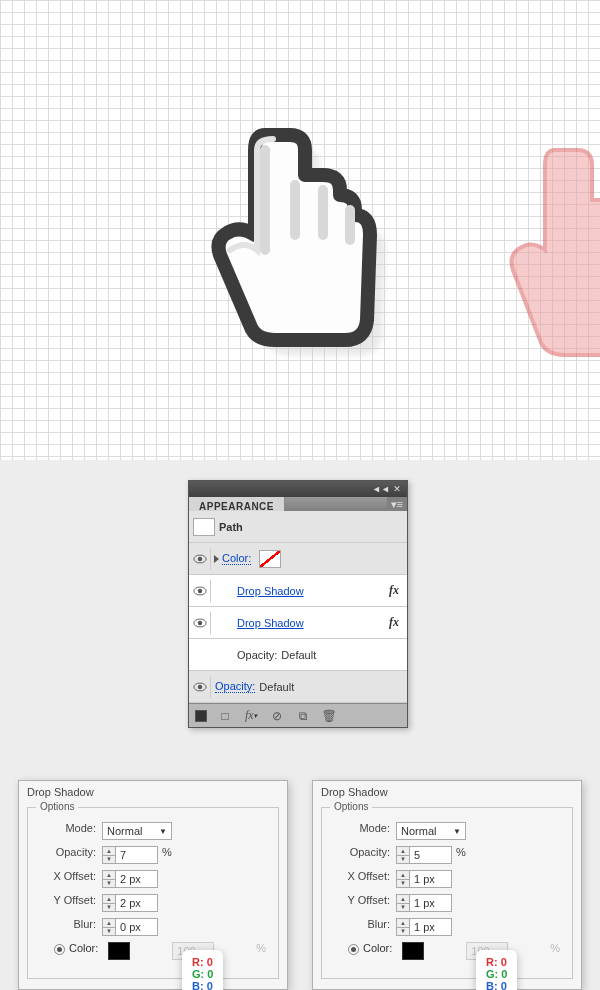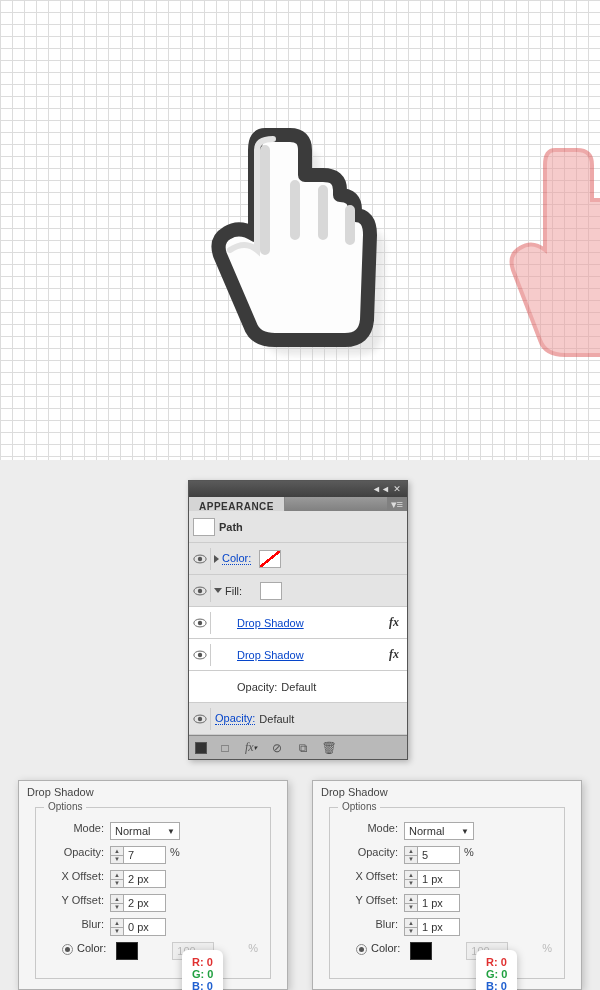--- a/index.html
+++ b/index.html
@@ -39,21 +39,21 @@
 .fx{margin-left:auto;margin-right:8px;font-style:italic;font-family:Georgia,serif;font-size:12px;font-weight:bold}
 .apanel-foot{height:24px;background:#b9b9b9;display:flex;align-items:center;gap:10px;padding:0 6px;border-top:1px solid #888}
 .foot-ic{width:16px;height:16px;display:flex;align-items:center;justify-content:center;color:#555;font-size:12px}
 .foot-sq{width:12px;height:12px;border:1px solid #555;background:#333}
 
 
 .dlg{position:absolute;width:270px;background:#f5f5f5;border:1px solid #b0b0b0;box-shadow:2px 2px 8px rgba(0,0,0,.2)}
 .dlg1{left:18px;top:320px}
 .dlg2{left:312px;top:320px}
 .dlg-title{padding:5px 8px;font-size:11px;color:#444}
-.fieldset{margin:4px 16px 10px;border:1px solid #c8c8c8;padding:10px 8px 12px;position:relative}
+.fieldset{margin:4px 8px 10px;border:1px solid #c8c8c8;padding:10px 8px 12px;position:relative}
 .fieldset-lbl{position:absolute;top:-7px;left:8px;background:#f5f5f5;padding:0 4px;font-size:10px;color:#555}
 .frow{display:flex;align-items:flex-start;margin:4px 0;height:20px}
 .frow .flabel{width:60px;text-align:right;margin-right:6px;font-size:11px;color:#444}
 .sel{width:70px;height:18px;border:1px solid #aaa;background:#fff;padding:0 4px;font-size:11px;display:flex;align-items:center;justify-content:space-between}
 .sel .arr{font-size:8px;color:#333}
 .num{display:flex;align-items:center}
 .stepper{width:14px;height:18px;border:1px solid #aaa;background:#eee;display:flex;flex-direction:column}
 .stepper span{flex:1;display:flex;align-items:center;justify-content:center;font-size:6px;color:#555}
 .stepper span:first-child{border-bottom:1px solid #aaa}
 .ninput{width:42px;height:18px;border:1px solid #aaa;border-left:none;background:#fff;padding:0 4px;font-size:11px;display:flex;align-items:center}
@@ -107,31 +107,20 @@
         <div class="eye">
             <svg viewBox="0 0 16 10">
               <ellipse cx="8" cy="5" rx="7" ry="4.5" fill="none" stroke="#555"></ellipse>
               <circle cx="8" cy="5" r="2.5" fill="#555"></circle>
             </svg>
           </div>
         <span class="tri"></span>
         <span class="lbl link dotted">Color:</span>
         <div class="thumb none" style="margin-left:8px"></div>
       </div>
-      <div class="row">
-        <div class="eye">
-            <svg viewBox="0 0 16 10">
-              <ellipse cx="8" cy="5" rx="7" ry="4.5" fill="none" stroke="#555"></ellipse>
-              <circle cx="8" cy="5" r="2.5" fill="#555"></circle>
-            </svg>
-          </div>
-        <span class="tri down"></span>
-        <span class="lbl">Fill:</span>
-        <div class="thumb" style="margin-left:18px"></div>
-      </div>
       <div class="row white">
         <div class="eye">
             <svg viewBox="0 0 16 10">
               <ellipse cx="8" cy="5" rx="7" ry="4.5" fill="none" stroke="#555"></ellipse>
               <circle cx="8" cy="5" r="2.5" fill="#555"></circle>
             </svg>
           </div>
         <span style="width:26px"></span>
         <span class="lbl link">Drop Shadow</span>
         <span class="fx">fx</span>

